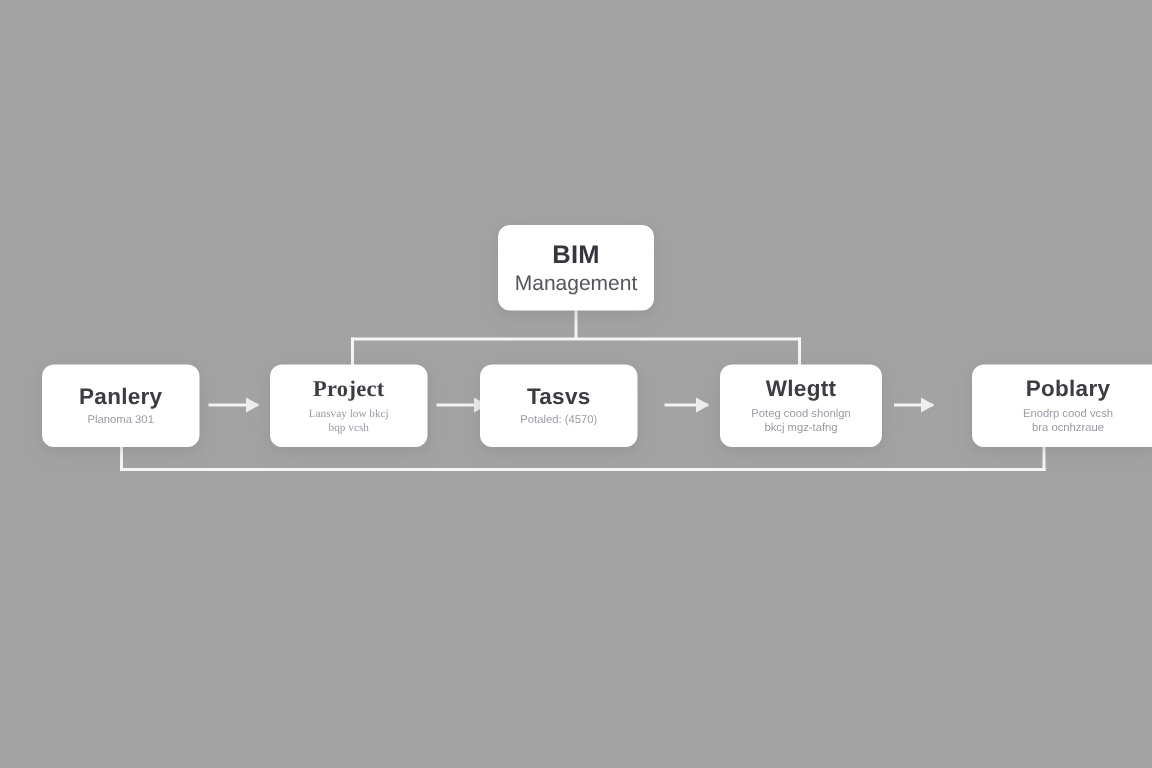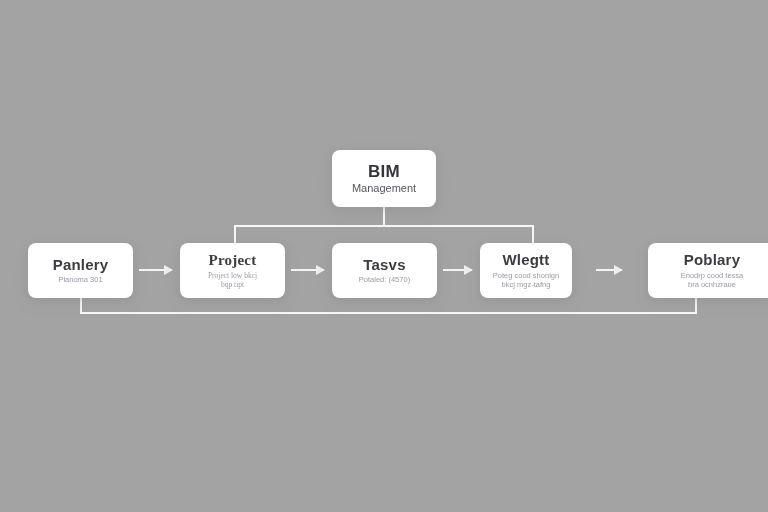--- a/index.html
+++ b/index.html
@@ -80,35 +80,35 @@
   }
 
   
   #root-card {
     left: 332px;
     top: 150px;
     width: 104px;
     height: 57px;
   }
   #root-card .card-title { font-size: 17px; color: #35353b; }
-  #root-card .card-sub   { font-size: 11px; color: #55555d; font-weight: 400; margin-top: 1px; }
+  #root-card .card-sub   { font-size: 14px; color: #55555d; font-weight: 400; margin-top: 1px; }
 
   
   .child {
     top: 243px;
     width: 105px;
     height: 55px;
   }
   .child .card-title { font-size: 15px; }
   .child .card-sub   { font-size: 7.5px; }
 
   #child-0 { left: 28px; }
   #child-1 { left: 180px; font-family: Liberation Serif, serif; }
-  #child-2 { left: 332px; }
-  #child-3 { left: 480px; width: 92px; }
+  #child-2 { left: 320px; }
+  #child-3 { left: 480px; width: 108px; }
   #child-4 { left: 648px; width: 128px; }
 
   .sub-line { display: block; }
 </style>
 </head>
 <body>
 
 <div id="canvas">
 
   <div class="conn v" style="left:383px; top:207px; height:19px;"></div>
@@ -138,22 +138,22 @@
   <div class="card child" id="child-0">
     <div class="card-title">Panlery</div>
     <div class="card-sub">
       <span class="sub-line">Planoma 301</span>
     </div>
   </div>
 
   <div class="card child" id="child-1">
     <div class="card-title">Project</div>
     <div class="card-sub">
-      <span class="sub-line">Project low bkcj</span>
-      <span class="sub-line">bqp tipt</span>
+      <span class="sub-line">Lansvay low bkcj</span>
+      <span class="sub-line">bqp vcsh</span>
     </div>
   </div>
 
   <div class="card child" id="child-2">
     <div class="card-title">Tasvs</div>
     <div class="card-sub">
       <span class="sub-line">Potaled: (4570)</span>
     </div>
   </div>
 
@@ -161,18 +161,18 @@
     <div class="card-title">Wlegtt</div>
     <div class="card-sub">
       <span class="sub-line">Poteg cood shonlgn</span>
       <span class="sub-line">bkcj mgz-tafng</span>
     </div>
   </div>
 
   <div class="card child" id="child-4">
     <div class="card-title">Poblary</div>
     <div class="card-sub">
-      <span class="sub-line">Enodrp cood tessa</span>
+      <span class="sub-line">Enodrp cood vcsh</span>
       <span class="sub-line">bra ocnhzraue</span>
     </div>
   </div>
 
 </div>
 
 </body></html>

